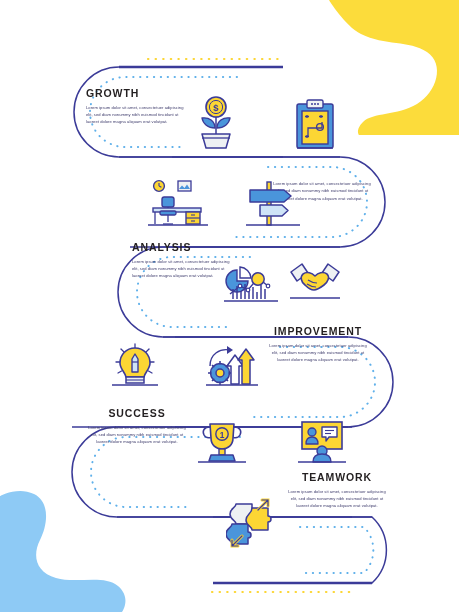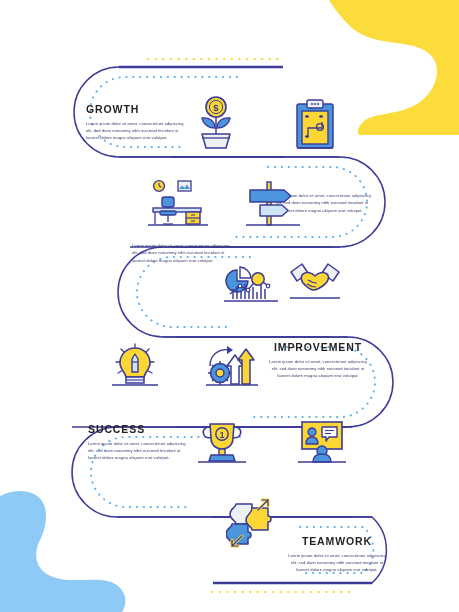--- a/index.html
+++ b/index.html
@@ -17,21 +17,21 @@
   .blob-tr{top:0;right:0;}
   .blob-bl{left:0;bottom:0;}
 
   
   .road{position:absolute;left:0;top:0;width:459px;height:612px;}
 
   
   .stage{position:absolute;}
   .stage-title{
     font-size:10.5px;font-weight:bold;letter-spacing:.9px;
-    color:#231f20;margin:16px 0 4px 0;line-height:1.1;
+    color:#231f20;margin:0 0 4px 0;line-height:1.1;
     white-space:nowrap;
   }
   .stage-body{
     font-size:4.1px;line-height:1.78;color:#3d3b6b;
     margin:0;letter-spacing:.06px;
   }
   .align-left{text-align:left;}
   .align-right{text-align:center;}
 
   
@@ -166,20 +166,21 @@
 
     <rect x="21" y="4" width="4" height="43" fill="#fcd634" stroke="#3b3b98" stroke-width="1.4"></rect>
 
     <path d="M4,12 L38,12 L45,18 L38,24 L4,24 Z" fill="#4a95db" stroke="#3b3b98" stroke-width="1.5" stroke-linejoin="round"></path>
 
     <path d="M14,27 L36,27 L42,32.5 L36,38 L14,38 Z" fill="#cfe4f7" stroke="#3b3b98" stroke-width="1.5" stroke-linejoin="round"></path>
     <line x1="0" y1="47" x2="54" y2="47" stroke="#3b3b98" stroke-width="1.6"></line>
   </svg>
 
   <div class="stage align-left" style="left:132px;top:242px;width:98px;">
+    <h2 class="stage-title">ANALYSIS</h2>
     <p class="stage-body">Lorem ipsum dolor sit amet, consectetuer adipiscing elit, sed diam nonummy nibh euismod tincidunt ut laoreet dolore magna aliquam erat volutpat.</p>
   </div>
 
   <svg class="icon" style="left:224px;top:256px;" width="54" height="48" viewBox="0 0 54 48">
 
     <path d="M13,14 A11,11 0 1 0 24,25 L13,25 Z" fill="#4a95db" stroke="#3b3b98" stroke-width="1.4"></path>
     <path d="M16,11 A12,12 0 0 1 27,22 L16,22 Z" fill="#ffffff" stroke="#3b3b98" stroke-width="1.4"></path>
 
     <g stroke="#3b3b98" stroke-width="1.5">
       <line x1="9" y1="43" x2="9" y2="33"></line>
@@ -261,21 +262,21 @@
       <line x1="22" y1="25" x2="19.7" y2="27.3"></line>
       <line x1="6" y1="41" x2="8.3" y2="38.7"></line>
     </g>
 
     <path d="M25,44 L25,26 L21,26 L29,15 L37,26 L33,26 L33,44 Z" fill="#ffffff" stroke="#3b3b98" stroke-width="1.5" stroke-linejoin="round"></path>
 
     <path d="M36,44 L36,20 L32,20 L40,9 L48,20 L44,20 L44,44 Z" fill="#fcd634" stroke="#3b3b98" stroke-width="1.5" stroke-linejoin="round"></path>
     <line x1="0" y1="45" x2="52" y2="45" stroke="#3b3b98" stroke-width="1.6"></line>
   </svg>
 
-  <div class="stage align-left" style="left:88px;top:408px;width:98px;">
+  <div class="stage align-left" style="left:88px;top:408px;width:98px;text-align:center;">
     <h2 class="stage-title">SUCCESS</h2>
     <p class="stage-body">Lorem ipsum dolor sit amet, consectetuer adipiscing elit, sed diam nonummy nibh euismod tincidunt ut laoreet dolore magna aliquam erat volutpat.</p>
   </div>
 
   <svg class="icon" style="left:198px;top:418px;" width="48" height="46" viewBox="0 0 48 46">
 
     <path d="M12,6 L36,6 L35,20 C35,27 30,31 24,31 C18,31 13,27 13,20 Z" fill="#fcd634" stroke="#3b3b98" stroke-width="1.6" stroke-linejoin="round"></path>
 
     <path d="M12,9 C6,9 4,13 6,17 C7.5,20 10,20 12.6,19.5" fill="none" stroke="#3b3b98" stroke-width="1.5"></path>
 
@@ -298,21 +299,21 @@
 
     <path d="M24,9 L39,9 L39,19 L31,19 L28,23 L28,19 L24,19 Z" fill="#ffffff" stroke="#3b3b98" stroke-width="1.4" stroke-linejoin="round"></path>
     <line x1="27" y1="12.5" x2="36" y2="12.5" stroke="#3b3b98" stroke-width="1.1"></line>
     <line x1="27" y1="15.5" x2="33" y2="15.5" stroke="#3b3b98" stroke-width="1.1"></line>
 
     <circle cx="24" cy="33" r="5" fill="#4a95db" stroke="#3b3b98" stroke-width="1.4"></circle>
     <path d="M15,44 C15,38 19,36 24,36 C29,36 33,38 33,44 Z" fill="#4a95db" stroke="#3b3b98" stroke-width="1.4" stroke-linejoin="round"></path>
     <line x1="0" y1="44" x2="48" y2="44" stroke="#3b3b98" stroke-width="1.6"></line>
   </svg>
 
-  <div class="stage align-right" style="left:286px;top:520px;width:102px;">
+  <div class="stage align-right" style="left:286px;top:472px;width:102px;">
     <h2 class="stage-title">TEAMWORK</h2>
     <p class="stage-body">Lorem ipsum dolor sit amet, consectetuer adipiscing elit, sed diam nonummy nibh euismod tincidunt ut laoreet dolore magna aliquam erat volutpat.</p>
   </div>
 
   <svg class="icon" style="left:226px;top:498px;" width="48" height="50" viewBox="0 0 48 50">
 
     <path d="M10,6 L26,6 L26,14 C30,14 30,20 26,20 L26,26 L10,26
              C10,22 4,22 4,16 C4,10 10,10 10,6 Z" fill="#eef1f3" stroke="#3b3b98" stroke-width="1.5" stroke-linejoin="round"></path>
 
     <path d="M6,26 L22,26 L22,34 C26,34 26,40 22,40 L22,46 L6,46

